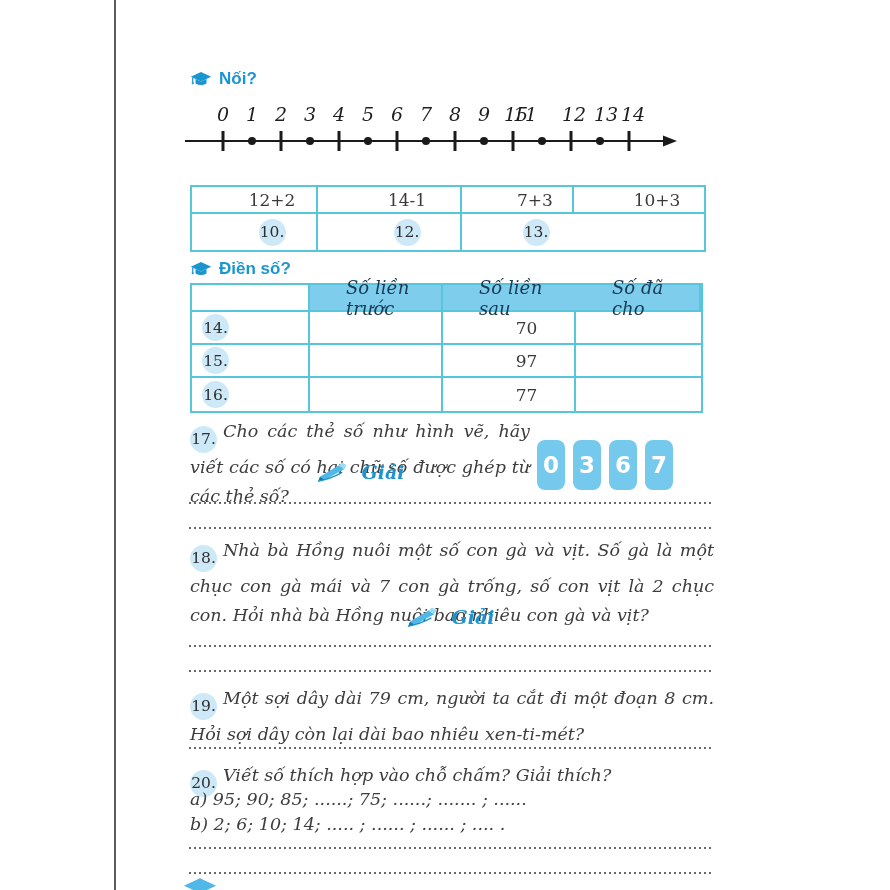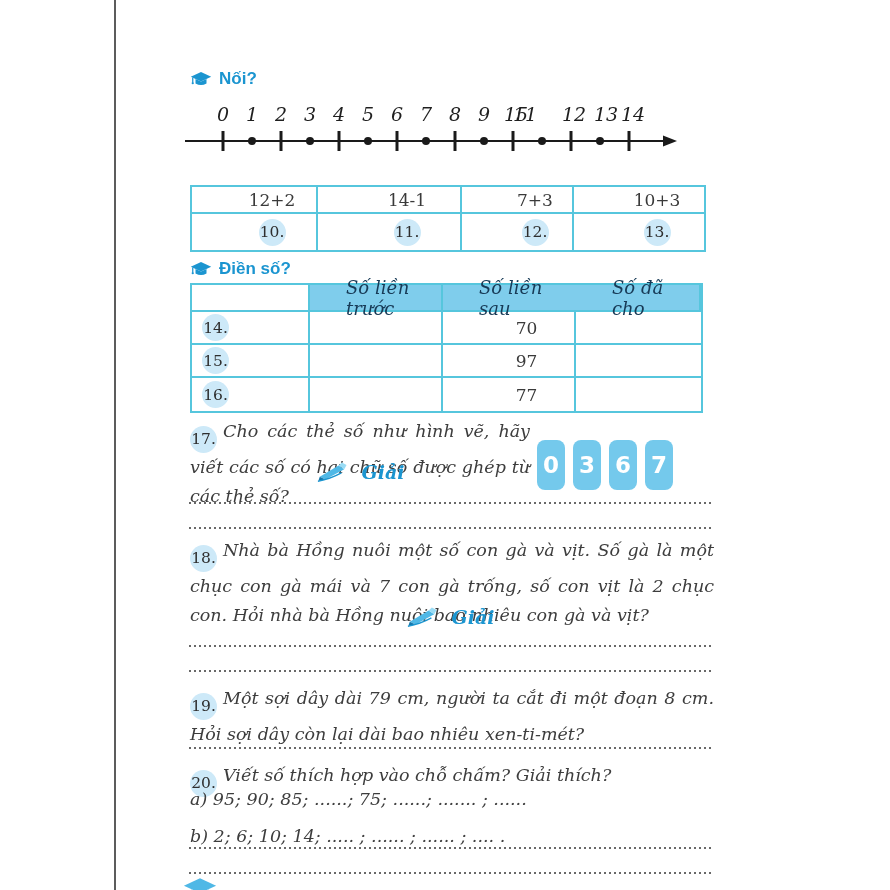--- a/index.html
+++ b/index.html
@@ -138,23 +138,20 @@
 
   <div class="grid-table t1" style="left:190px;top:185px;grid-template-columns:126px 144px 112px 130px;grid-template-rows:27px 36px;">
     <div class="cell">12+2</div>
     <div class="cell">14-1</div>
     <div class="cell">7+3</div>
     <div class="cell last-col">10+3</div>
     <div class="cell last-row">
         <span class="badge">10.</span>
       </div>
     <div class="cell last-row">
-        <span class="badge">11.</span>
-      </div>
-    <div class="cell last-row">
         <span class="badge">12.</span>
       </div>
     <div class="cell last-row last-col">
         <span class="badge">13.</span>
       </div>
   </div>
 
   <div class="sec-header" style="top:259px;">
     <svg width="22" height="17" viewBox="0 0 28 21">
       <path d="M1 7 L14 1 L27 7 L14 13 Z" fill="#1b95d0"></path>
@@ -231,21 +228,21 @@
 
   <p class="q-par" style="top:684px;">
     <span class="badge q-badge">19.</span><span class="qtext">Một sợi dây dài 79 cm, người ta cắt đi một đoạn 8 cm. Hỏi sợi dây còn lại dài bao nhiêu xen-ti-mét?</span>
   </p>
   <div class="dotline" style="top:747px;"></div>
 
   <p class="q-par" style="top:761px;text-align:left;">
     <span class="badge q-badge">20.</span><span class="qtext">Viết số thích hợp vào chỗ chấm? Giải thích?</span>
   </p>
   <div class="seq-line" style="top:789px;">a) 95; 90; 85; ......; 75; ......; ....... ; ......</div>
-  <div class="seq-line" style="top:814px;margin-top:12px;">b) 2; 6; 10; 14; ..... ; ...... ; ...... ; .... .</div>
+  <div class="seq-line" style="top:814px;">b) 2; 6; 10; 14; ..... ; ...... ; ...... ; .... .</div>
   <div class="dotline" style="top:847px;"></div>
   <div class="dotline" style="top:872px;"></div>
 
   <svg width="36" height="26" viewBox="0 0 28 21" style="position:absolute;left:182px;top:877px;">
     <path d="M1 7 L14 1 L27 7 L14 13 Z" fill="#4fb8e6"></path>
     <path d="M7 10 L7 15.5 Q14 19.5 21 15.5 L21 10 L14 13.2 Z" fill="#4fb8e6"></path>
   </svg>
 </div>
 
 </body></html>

